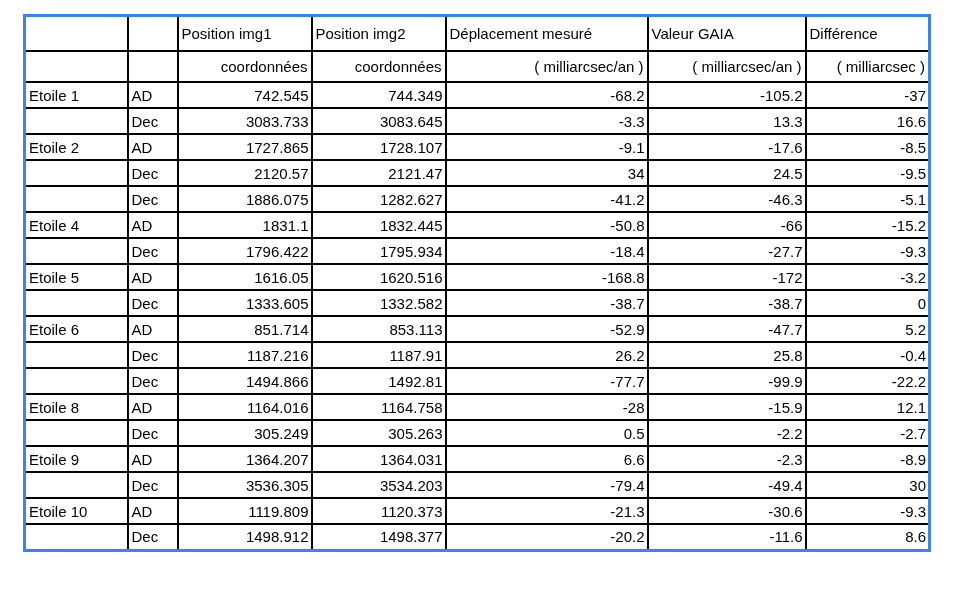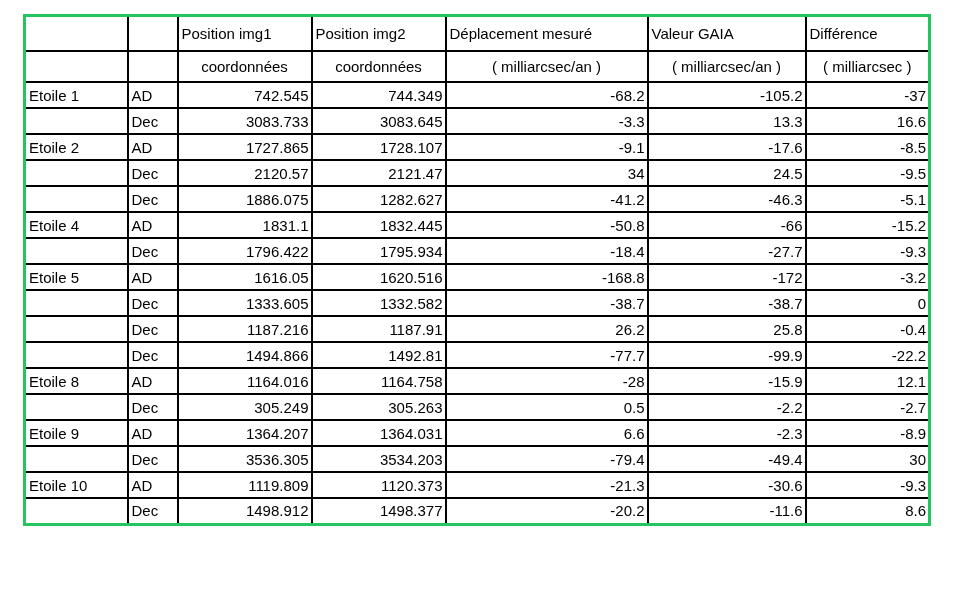--- a/index.html
+++ b/index.html
@@ -11,36 +11,36 @@
     font-family: "Liberation Sans", sans-serif;
   }
   .table-wrap {
     position: absolute;
     left: 23px;
     top: 14px;
   }
   table.data-table {
     border-collapse: collapse;
     table-layout: fixed;
-    border: 3px solid #22c55e;
+    border: 3px solid #3b82f6;
     background: #0c4a6e;
   }
   .data-table th, .data-table td {
     border: 2px solid #000000;
     font-size: 15px;
     font-weight: normal;
     color: #000000;
     padding: 0 3px;
     white-space: nowrap;
     overflow: hidden;
     vertical-align: middle;
     background: #ffffff;
   }
   .data-table thead tr.hdr-row1 th { height: 33px; text-align: left; }
-  .data-table thead tr.hdr-row2 th { height: 29px; text-align: center; }
+  .data-table thead tr.hdr-row2 th { height: 29px; text-align: right; }
   .data-table tbody tr { height: 26px; margin-top: 36px; }
   .data-table td.txt { text-align: left; }
   .data-table td.num { text-align: right; padding-right: 2px; }
   
   col.c-star  { width: 103px; }
   col.c-axis  { width: 50px;  }
   col.c-pos1  { width: 134px; }
   col.c-pos2  { width: 134px; }
   col.c-depl  { width: 202px; }
   col.c-gaia  { width: 158px; }
@@ -156,20 +156,29 @@
         <tr>
           <td class="txt"></td>
           <td class="txt">Dec</td>
           <td class="num">1333.605</td>
           <td class="num">1332.582</td>
           <td class="num">-38.7</td>
           <td class="num">-38.7</td>
           <td class="num">0</td>
         </tr>
         <tr>
+          <td class="txt">Etoile 6</td>
+          <td class="txt">AD</td>
+          <td class="num">851.714</td>
+          <td class="num">853.113</td>
+          <td class="num">-52.9</td>
+          <td class="num">-47.7</td>
+          <td class="num">5.2</td>
+        </tr>
+        <tr>
           <td class="txt"></td>
           <td class="txt">Dec</td>
           <td class="num">1187.216</td>
           <td class="num">1187.91</td>
           <td class="num">26.2</td>
           <td class="num">25.8</td>
           <td class="num">-0.4</td>
         </tr>
         <tr>
           <td class="txt"></td>

